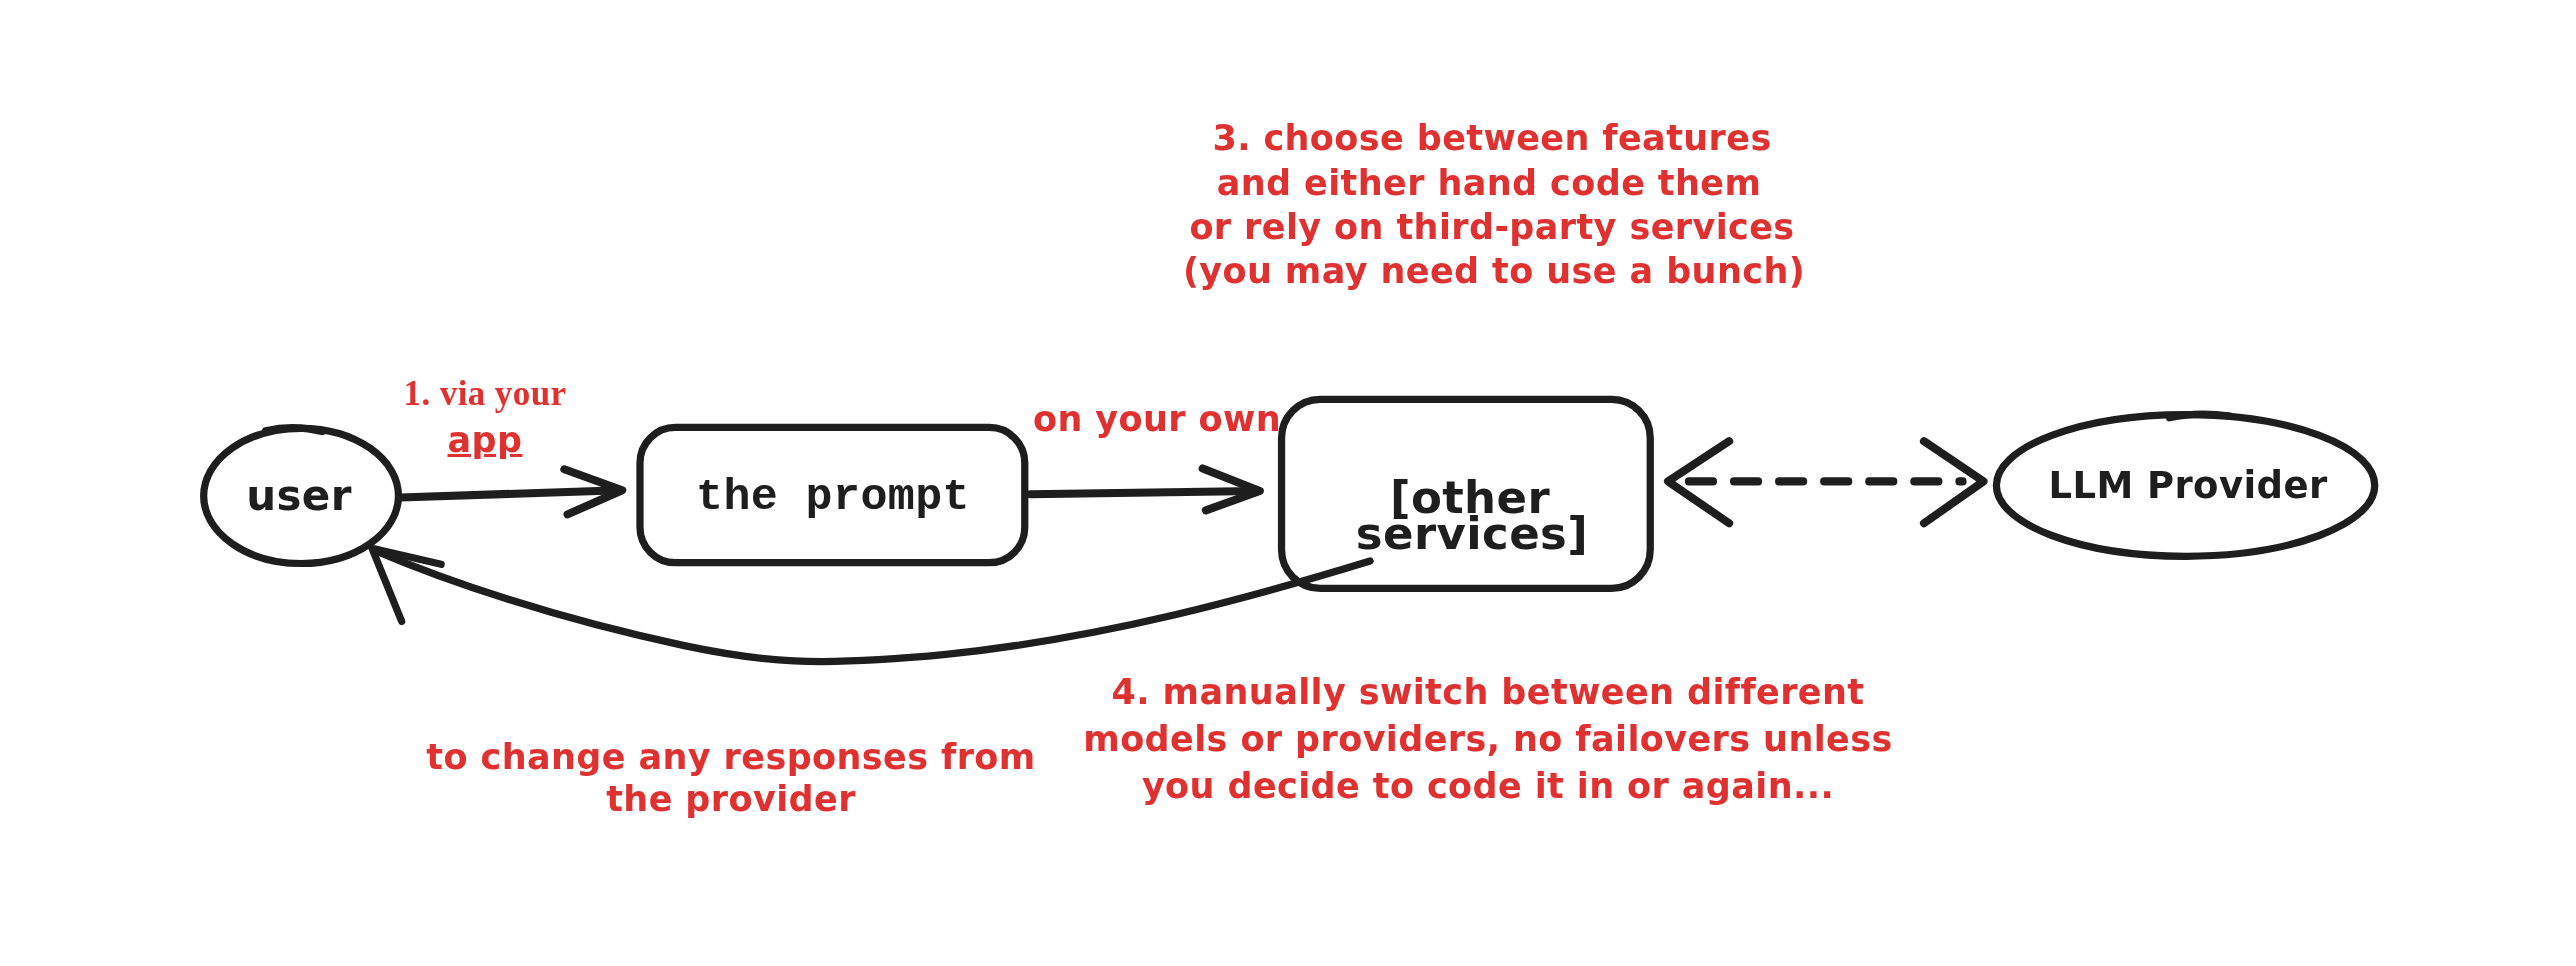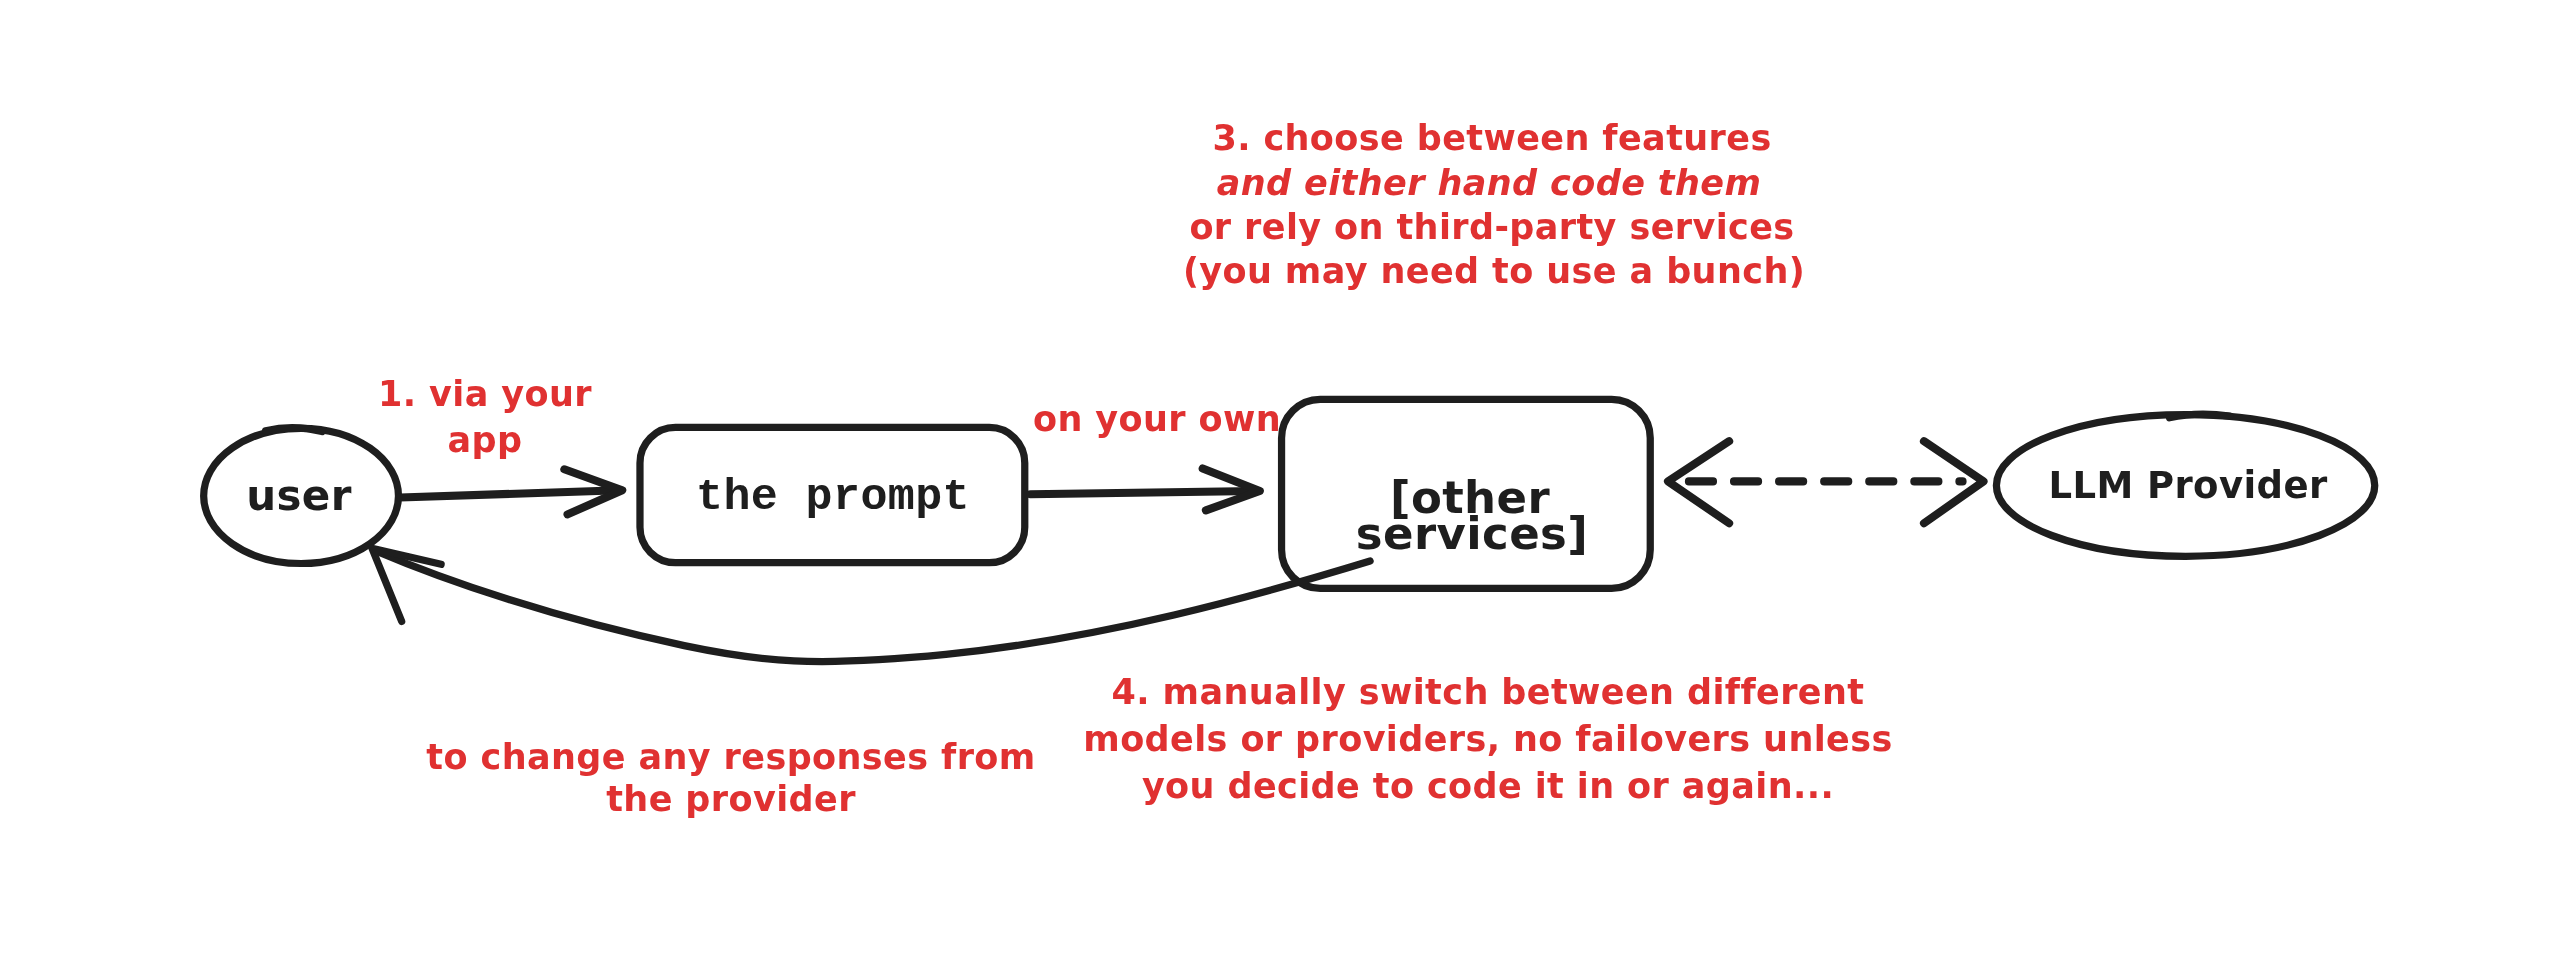--- a/index.html
+++ b/index.html
@@ -38,26 +38,26 @@
   .label-user     { left: 299px;  top: 495px;  font-size: 42px; }
   .label-prompt   { left: 833px; top: 497px;  font-size: 45px; font-family: Liberation Mono, monospace; }
   .label-other-1  { left: 1470px; top: 461px;  font-size: 45px; margin-top: 36px; }
   .label-other-2  { left: 1472px; top: 533px;  font-size: 45px; }
   .label-llm      { left: 2188px; top: 485px;  font-size: 37px; }
   .note {
     color: #e03131;
     font-weight: 700;
     font-size: 35px;
   }
-  .n1a { left: 485px;  top: 394px; }
-  .n1b { left: 485px;  top: 440px; }
+  .n1a { left: 485px;  top: 394px; font-family: Liberation Serif, serif; }
+  .n1b { left: 485px;  top: 440px; text-decoration: underline; }
   .n2a { left: 1151px; top: 374px; }
   .n2b { left: 1157px; top: 419px; }
   .n3a { left: 1492px; top: 138px; }
-  .n3b { left: 1489px; top: 183px; font-style: italic; }
+  .n3b { left: 1489px; top: 183px; }
   .n3c { left: 1492px; top: 227px; }
   .n3d { left: 1494px; top: 271px; }
   .n4a { left: 1488px; top: 692px; }
   .n4b { left: 1488px; top: 739px; }
   .n4c { left: 1488px; top: 786px; }
   .n4d { left: 1488px; top: 832px; }
   .n5a { left: 731px;  top: 715px; }
   .n5b { left: 731px;  top: 757px; }
   .n5c { left: 731px;  top: 799px; text-align: center; }
 </style>

